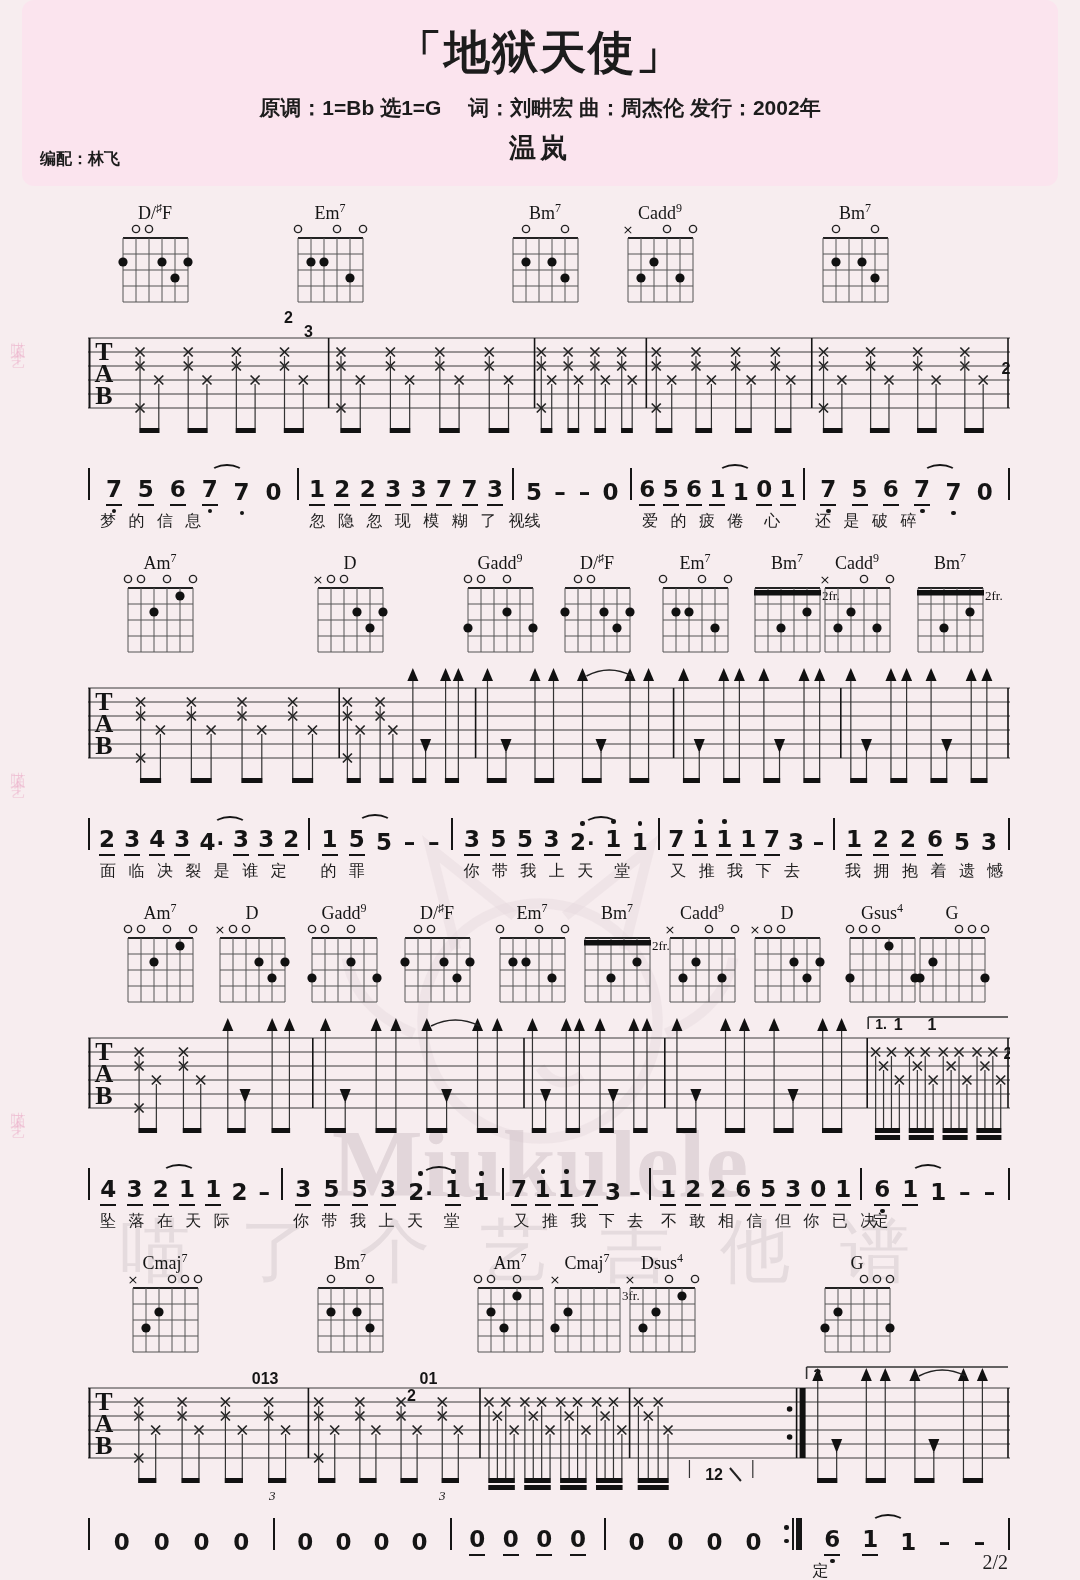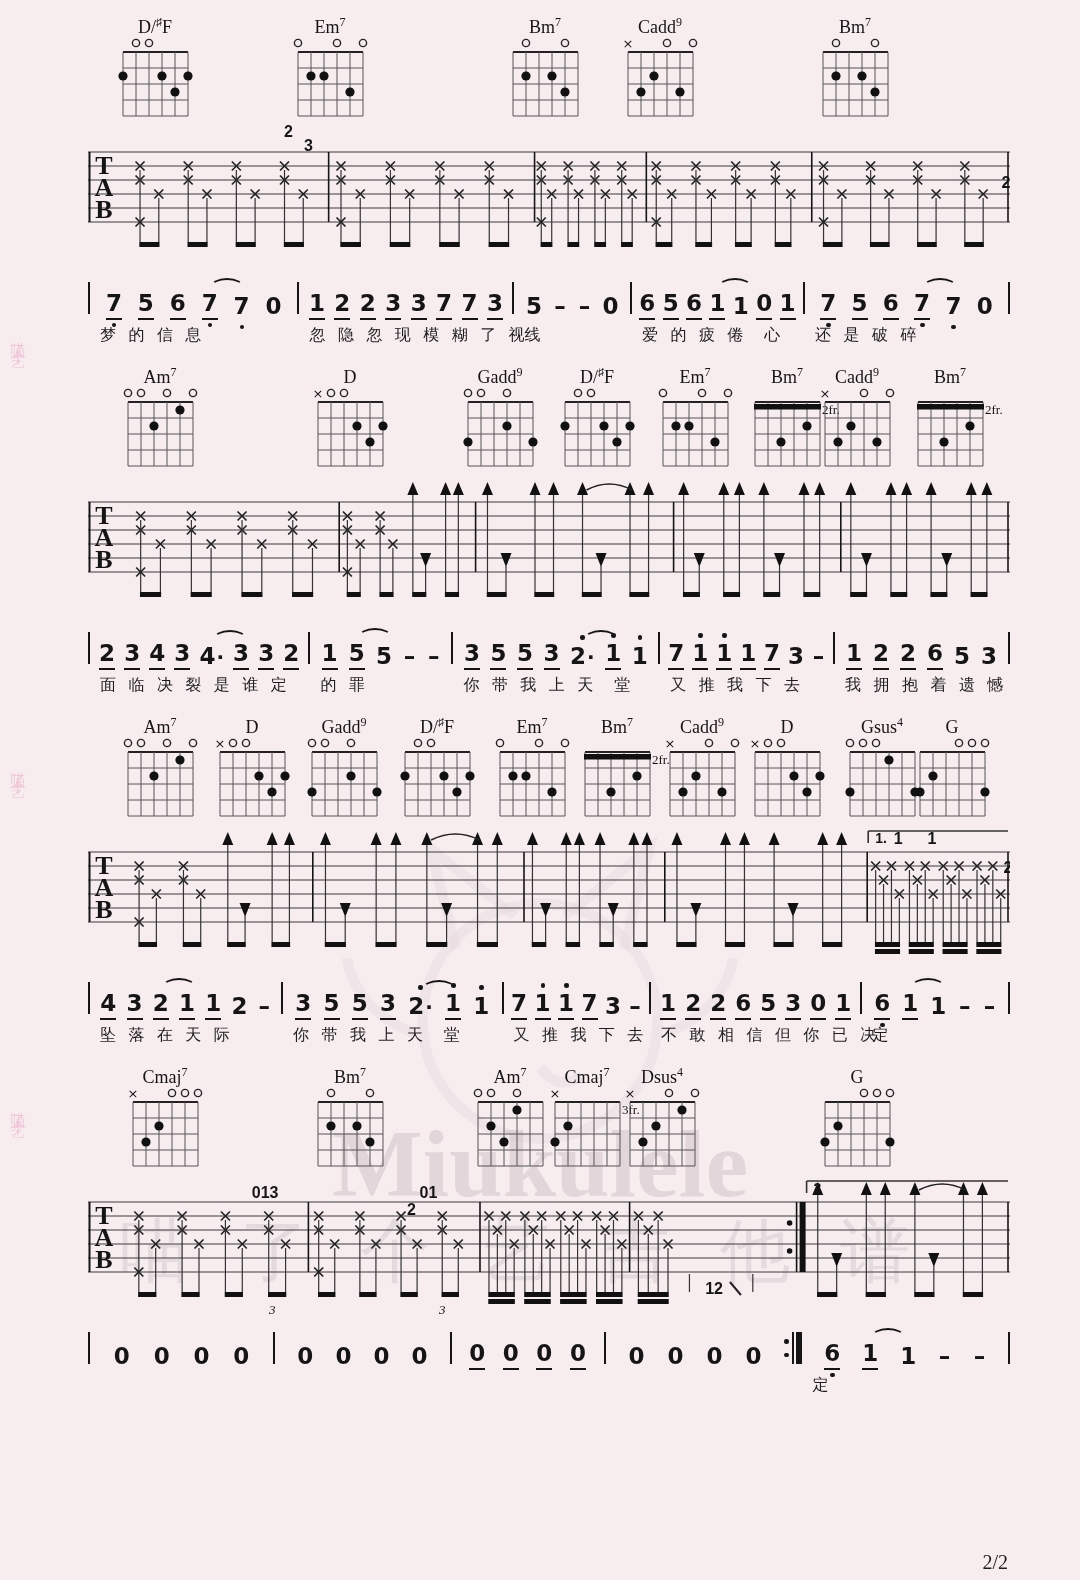--- a/index.html
+++ b/index.html
@@ -42,20 +42,26 @@
          font-size:70px;letter-spacing:50px;color:rgba(162,148,155,0.20);}
   .wm-cat{position:absolute;left:330px;top:790px;z-index:0;opacity:0.5;}
   .side-stamp{position:absolute;left:8px;z-index:0;writing-mode:vertical-rl;font-size:15px;
               letter-spacing:4px;color:rgba(236,168,198,0.45);}
   .page-number{position:absolute;right:72px;bottom:6px;font-family:"Liberation Serif",serif;font-size:20px;z-index:1;}
 </style>
 </head>
 <body>
 
 <div class="page">
+  <div class="header">
+    <div class="song-title">「地狱天使」</div>
+    <div class="song-meta">原调：1=Bb 选1=G　 词：刘畊宏  曲：周杰伦  发行：2002年</div>
+    <div class="artist">温岚</div>
+    <div class="arranger">编配：林飞</div>
+  </div>
 
   <div class="wm-brand">Miukulele</div>
   <div class="wm-cn">喵了个艺吉他谱</div>
   <svg class="wm-cat" width="420" height="420" viewBox="0 0 100 100">
     <g fill="none" stroke="rgba(205,190,197,0.35)" stroke-width="2.5">
       <circle cx="50" cy="55" r="28"></circle>
       <path d="M30 38 L24 14 L44 30"></path>
         <path d="M70 38 L76 14 L56 30"></path>
       <path d="M20 58 Q6 52 4 40"></path>
         <path d="M80 58 Q94 52 96 40"></path>

